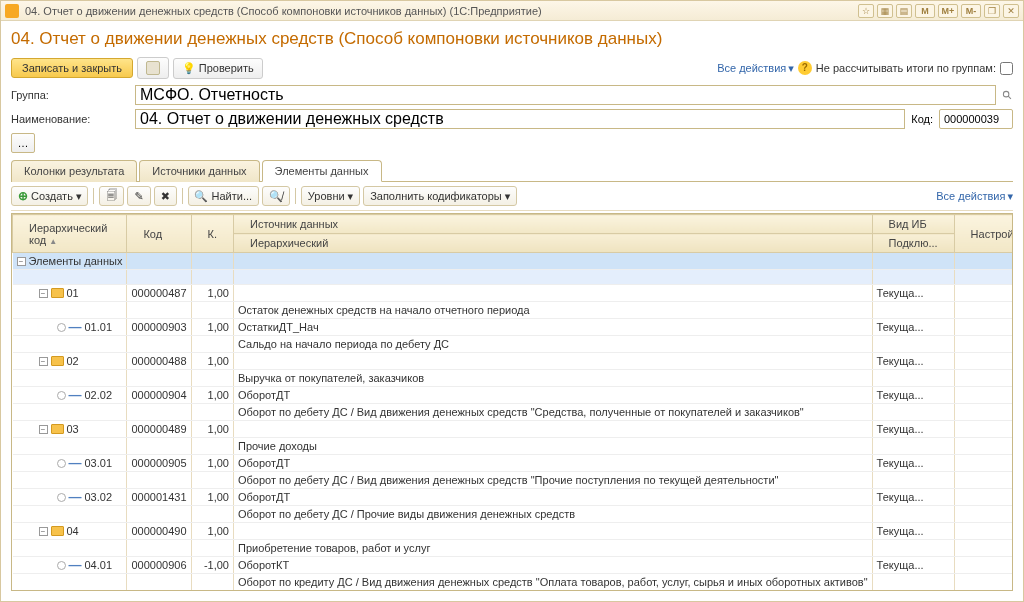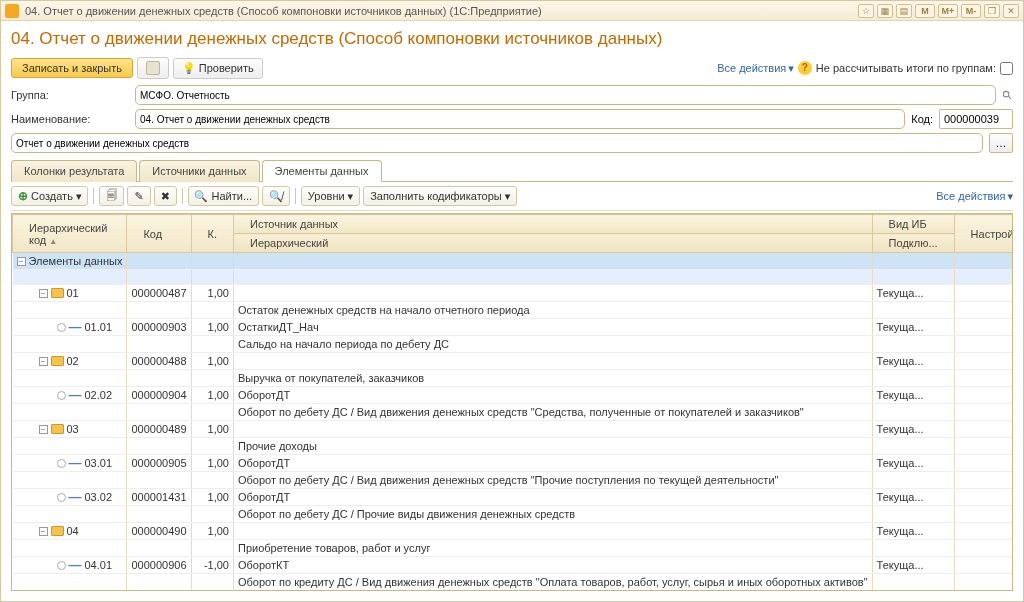--- a/index.html
+++ b/index.html
@@ -16,21 +16,21 @@
   .toolbar1 { display: flex; align-items: center; gap: 4px; margin-bottom: 6px; }
   .btn-yellow { background: linear-gradient(#ffe48a,#f7c94d); border: 1px solid #d4a830; border-radius: 3px; padding: 3px 10px; font-size: 11px; cursor: pointer; color: #333; }
   .btn-flat { background: linear-gradient(#fdfdfd,#eee); border: 1px solid #ccc; border-radius: 3px; padding: 3px 8px; font-size: 11px; cursor: pointer; color: #333; display: inline-flex; align-items: center; gap: 3px; }
   .icon-sq { width: 14px; height: 14px; background: #e8e2d0; border: 1px solid #c0b890; border-radius: 2px; display: inline-block; }
   .spacer { flex: 1; }
   .link-drop { color: #3366aa; font-size: 11px; cursor: pointer; display: inline-flex; align-items: center; gap: 2px; }
   .q-circle { width: 14px; height: 14px; border-radius: 50%; background: #ffcc33; color: #9a6a00; font-weight: bold; font-size: 10px; text-align: center; line-height: 14px; display: inline-block; }
   .chk-label { color: #333; font-size: 11px; display: inline-flex; align-items: center; gap: 4px; }
   .form-row { display: flex; align-items: center; gap: 6px; margin-bottom: 4px; }
   .form-label { width: 118px; color: #333; font-size: 11px; }
-  .form-input { flex: 1; border: 1px solid #c8b886; border-radius: 5px; padding: 2px 4px; font-size: 10px; background: #fff; height: 20px; }
+  .form-input { flex: 1; border: 1px solid #c8b886; border-radius: 0; padding: 2px 4px; font-size: 16px; background: #fff; height: 20px; }
   .form-input.sel { background: #fff; }
   .code-input { width: 74px; border: 1px solid #c8b886; border-radius: 2px; padding: 2px 4px; font-size: 11px; text-align: left; height: 20px; }
   .ellipsis-btn { width: 24px; height: 20px; border: 1px solid #c8b886; background: linear-gradient(#fdfdfd,#eee); border-radius: 2px; cursor: pointer; font-size: 11px; }
   .tabs { display: flex; border-bottom: 1px solid #c8b886; margin-top: 6px; }
   .tab { padding: 4px 12px; border: 1px solid #c8b886; border-bottom: none; background: linear-gradient(#faf3e0,#f0e6c8); font-size: 11px; cursor: pointer; border-radius: 4px 4px 0 0; margin-right: 2px; position: relative; top: 1px; color: #444; }
   .tab.active { background: #fff; border-bottom: 1px solid #fff; }
   .toolbar2 { display: flex; align-items: center; gap: 3px; padding: 4px 0; border-bottom: 1px solid #e8dcc0; }
   .tb2-btn { background: linear-gradient(#fdfdfd,#f4f0e4); border: 1px solid #d4c8a4; border-radius: 3px; padding: 2px 6px; font-size: 11px; cursor: pointer; display: inline-flex; align-items: center; gap: 3px; height: 20px; color: #333; }
   .tb2-sep { width: 1px; height: 16px; background: #d4c8a4; margin: 0 2px; }
   .plus-icon { color: #3a9a3a; font-weight: bold; font-size: 12px; }
@@ -107,21 +107,20 @@
           <line x1="9" y1="9" x2="13" y2="13" stroke="#888" stroke-width="1.5"></line>
         </svg>
     </div>
     <div class="form-row">
       <span class="form-label">Наименование:</span>
       <input class="form-input" value="04. Отчет о движении денежных средств" style="">
       <span>Код:</span>
       <input class="code-input" value="000000039" style="">
     </div>
     <div class="form-row">
-      <input class="form-input" value="Отчет о движении денежных средств" style="">
       <button class="ellipsis-btn">…</button>
     </div>
 
     <div class="tabs">
       <div class="tab">Колонки результата</div>
       <div class="tab">Источники данных</div>
       <div class="tab active">Элементы данных</div>
     </div>
 
     <div class="toolbar2">

